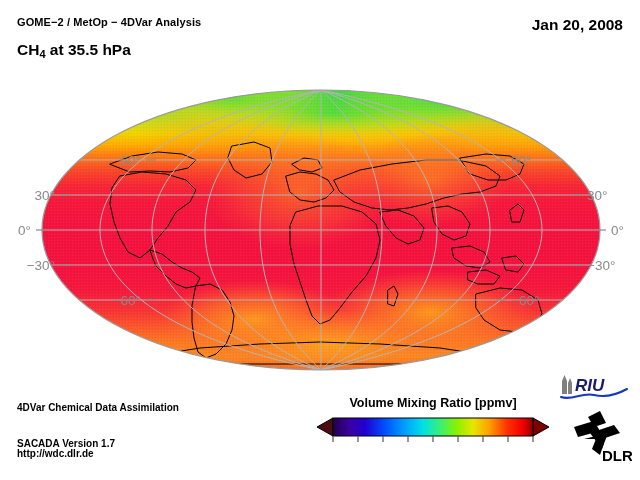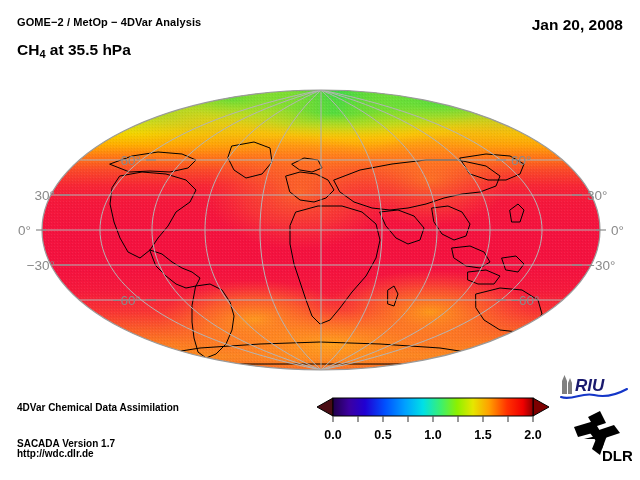--- a/index.html
+++ b/index.html
@@ -300,20 +300,21 @@
     <text class="axis-label" x="511" y="233" text-anchor="start">−60°</text>
   </g>
 </svg>
 </div>
 
 <div class="footer-line" id="footer-line-0">4DVar Chemical Data Assimilation</div>
 <div class="footer-line" id="footer-line-1">SACADA Version 1.7</div>
 <div class="footer-line" id="footer-line-2">http://wdc.dlr.de</div>
 
 <div id="colorbar-block">
+  <div id="colorbar-title">Volume Mixing Ratio [ppmv]</div>
 
   <svg width="240" height="26" viewBox="0 0 240 26">
     <defs>
       <linearGradient id="cbGrad" x1="0" y1="0" x2="1" y2="0">
         <stop offset="0%" stop-color="#20004a"></stop>
         <stop offset="8%" stop-color="#3c00a0"></stop>
         <stop offset="16%" stop-color="#2000d2"></stop>
         <stop offset="26%" stop-color="#0050ff"></stop>
         <stop offset="36%" stop-color="#00a0ff"></stop>
         <stop offset="45%" stop-color="#00e0e6"></stop>
@@ -339,27 +340,20 @@
       <line x1="70" y1="20" x2="70" y2="26"></line>
       <line x1="95" y1="20" x2="95" y2="26"></line>
       <line x1="120" y1="20" x2="120" y2="26"></line>
       <line x1="145" y1="20" x2="145" y2="26"></line>
       <line x1="170" y1="20" x2="170" y2="26"></line>
       <line x1="195" y1="20" x2="195" y2="26"></line>
       <line x1="220" y1="20" x2="220" y2="26"></line>
     </g>
   </svg>
 
-  <div id="colorbar-ticklabels">
-    <span class="cb-ticklabel" style="left:20px">0.0</span>
-    <span class="cb-ticklabel" style="left:70px">0.5</span>
-    <span class="cb-ticklabel" style="left:120px">1.0</span>
-    <span class="cb-ticklabel" style="left:170px">1.5</span>
-    <span class="cb-ticklabel" style="left:220px">2.0</span>
-  </div>
 </div>
 
 <svg id="riu-logo" width="72" height="30" viewBox="0 0 72 30">
 
   <path d="M4,22 L4,9 L6.5,3 L9,9 L9,22 Z" fill="#808080"></path>
   <path d="M10,22 L10,11 L12,6 L14,11 L14,22 Z" fill="#808080"></path>
   <text x="17" y="19" font-family="Liberation Sans, sans-serif" font-size="17" font-weight="bold" font-style="italic" fill="#1a1a6e">RIU</text>
   <path d="M3,25 C14,29 24,20 36,23 C48,26 58,23 69,17" fill="none" stroke="#1436c8" stroke-width="2.1" stroke-linecap="round"></path>
 </svg>
 

